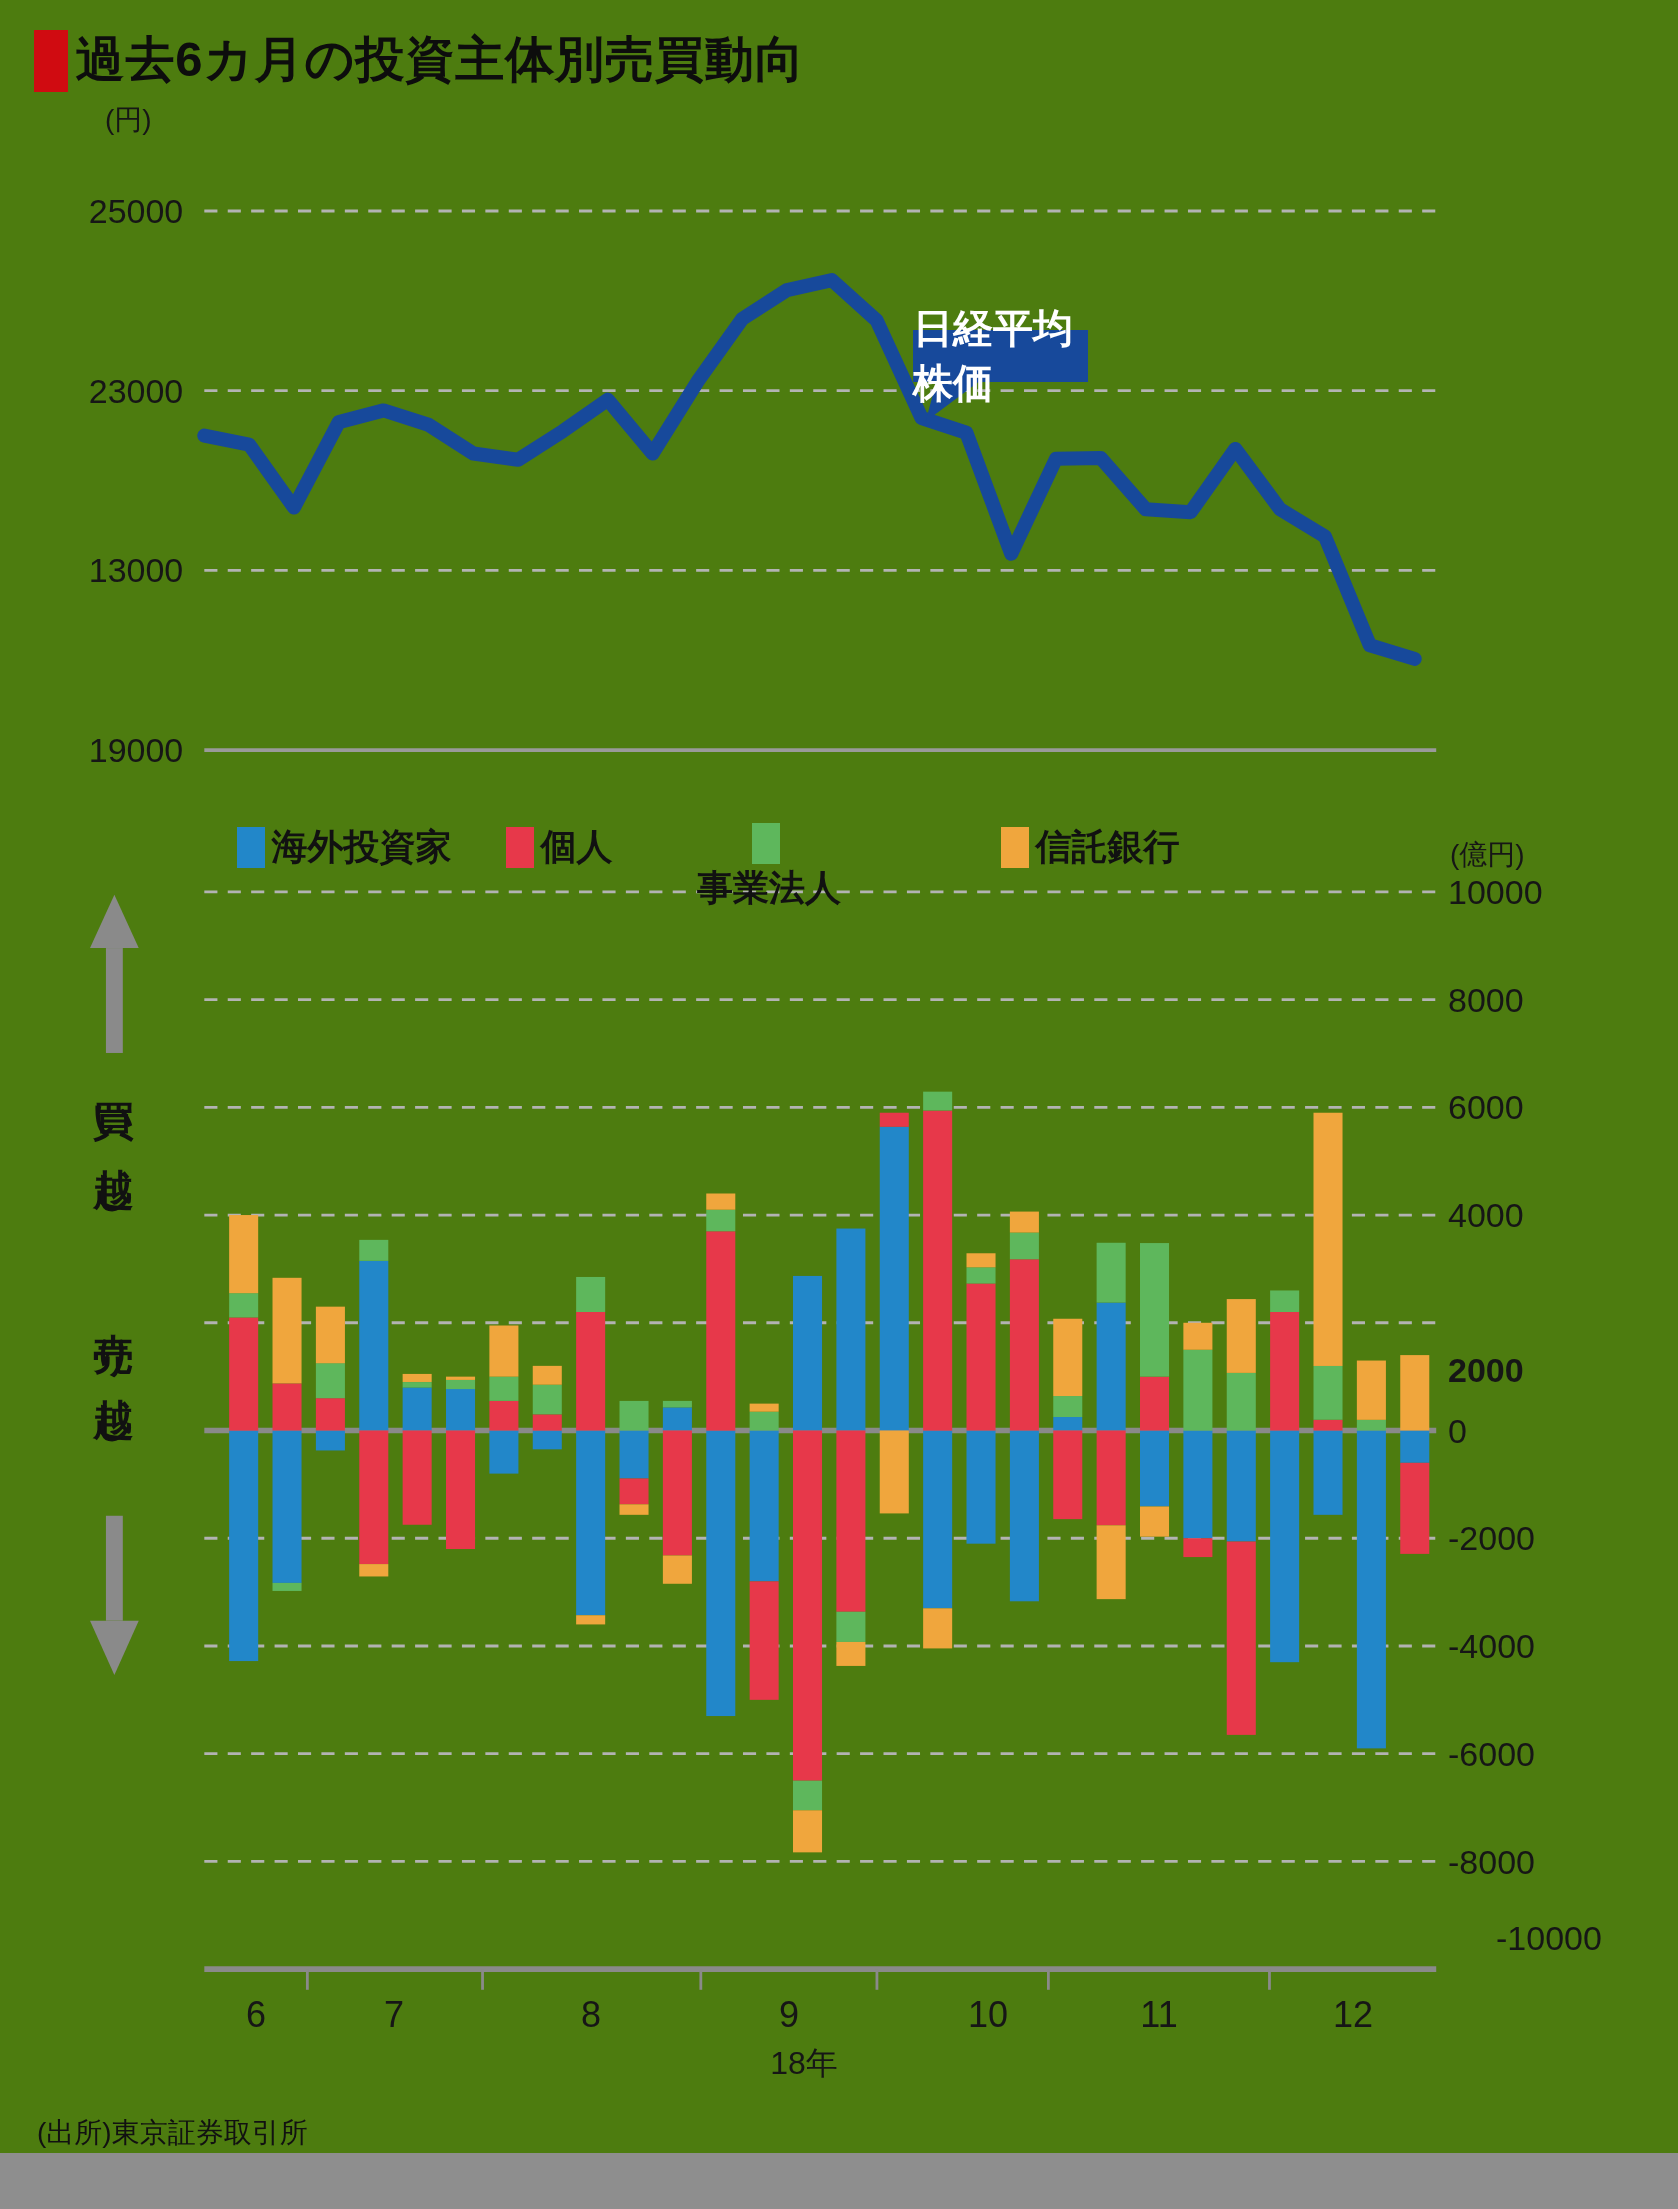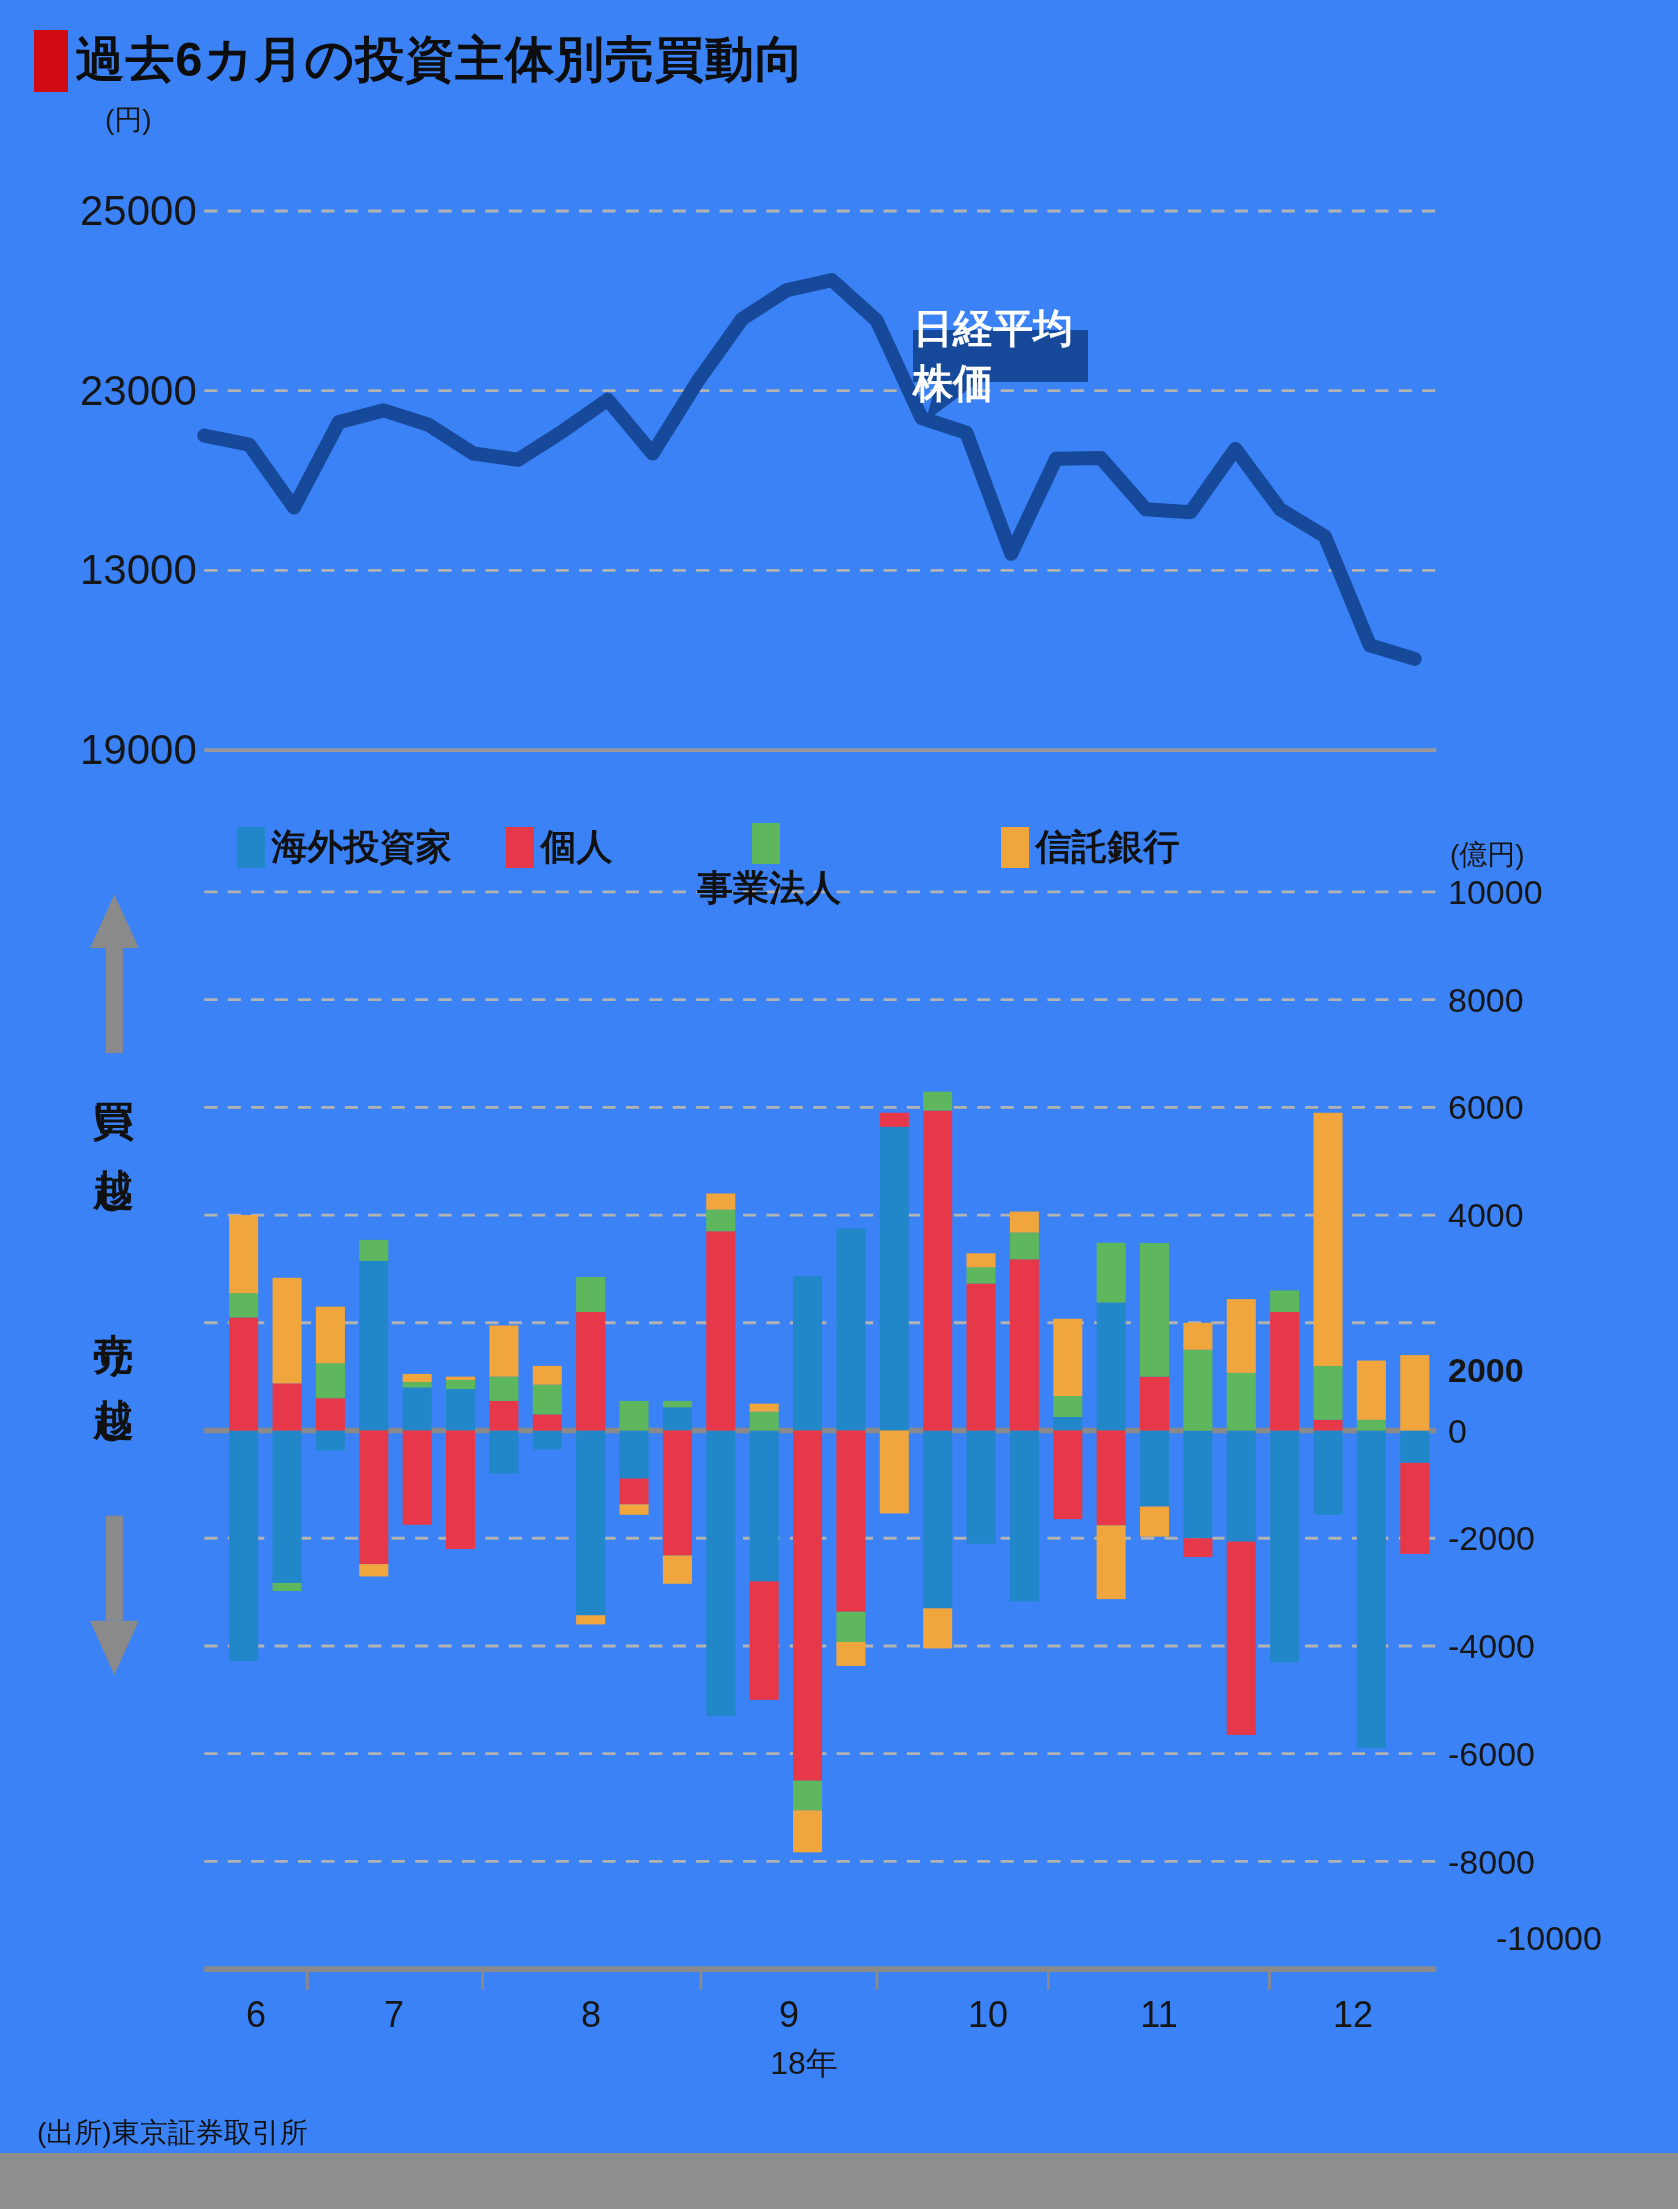--- a/index.html
+++ b/index.html
@@ -1,24 +1,24 @@
 <!DOCTYPE html>
 <html style="font-size:15px"><head>
 <meta charset="utf-8">
 <style>
   html,body{margin:0;padding:0;background:#e9e9e9;}
-  #page{position:relative;width:1678px;height:2209px;background:#3b82f6;
+  #page{position:relative;width:1678px;height:2209px;background:#4d7c0f;
         font-family:"Liberation Sans","DejaVu Sans",sans-serif;overflow:hidden;}
   .abs{position:absolute;}
   
   #title-row{left:34px;top:28px;display:flex;align-items:flex-start;}
   #title-sq{width:34px;height:62px;background:#d00b11;margin-right:7.5px;margin-top:1.9px;}
   #title-text{font-size:49px;font-weight:bold;color:#0d0d0d;line-height:62px;letter-spacing:0.9px;}
   
-  .ylab{width:112px;text-align:center;font-size:42px;color:#161616;transform:translateY(-50%);}
+  .ylab{width:112px;text-align:center;font-size:34px;color:#161616;transform:translateY(-50%);}
   .rlab{left:1448px;font-size:34px;color:#161616;transform:translateY(-50%);}
   .unit{font-size:28px;color:#161616;}
   
   #anno-box{left:913px;top:330px;width:175px;height:52px;background:#17499b;color:#fff;
             font-size:40px;font-weight:bold;display:flex;align-items:center;justify-content:center;}
   
   .leg-item{top:823px;display:flex;align-items:center;}
   .leg-sq{width:28px;height:41px;margin-right:6.6px;}
   .leg-lab{font-size:36px;font-weight:bold;color:#111;}
   

